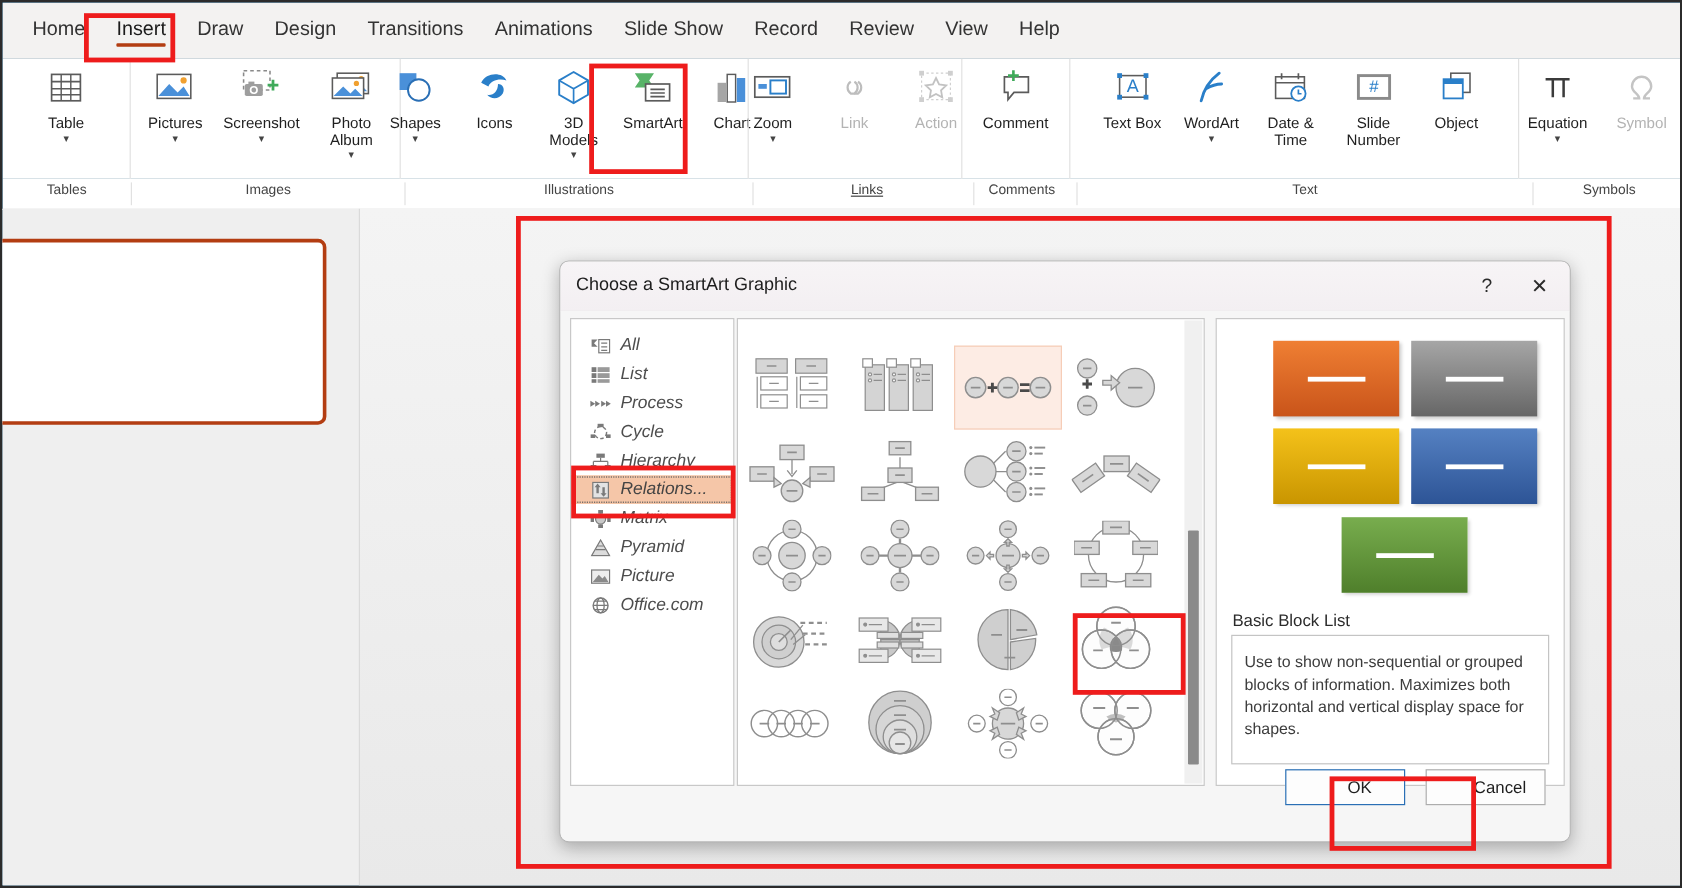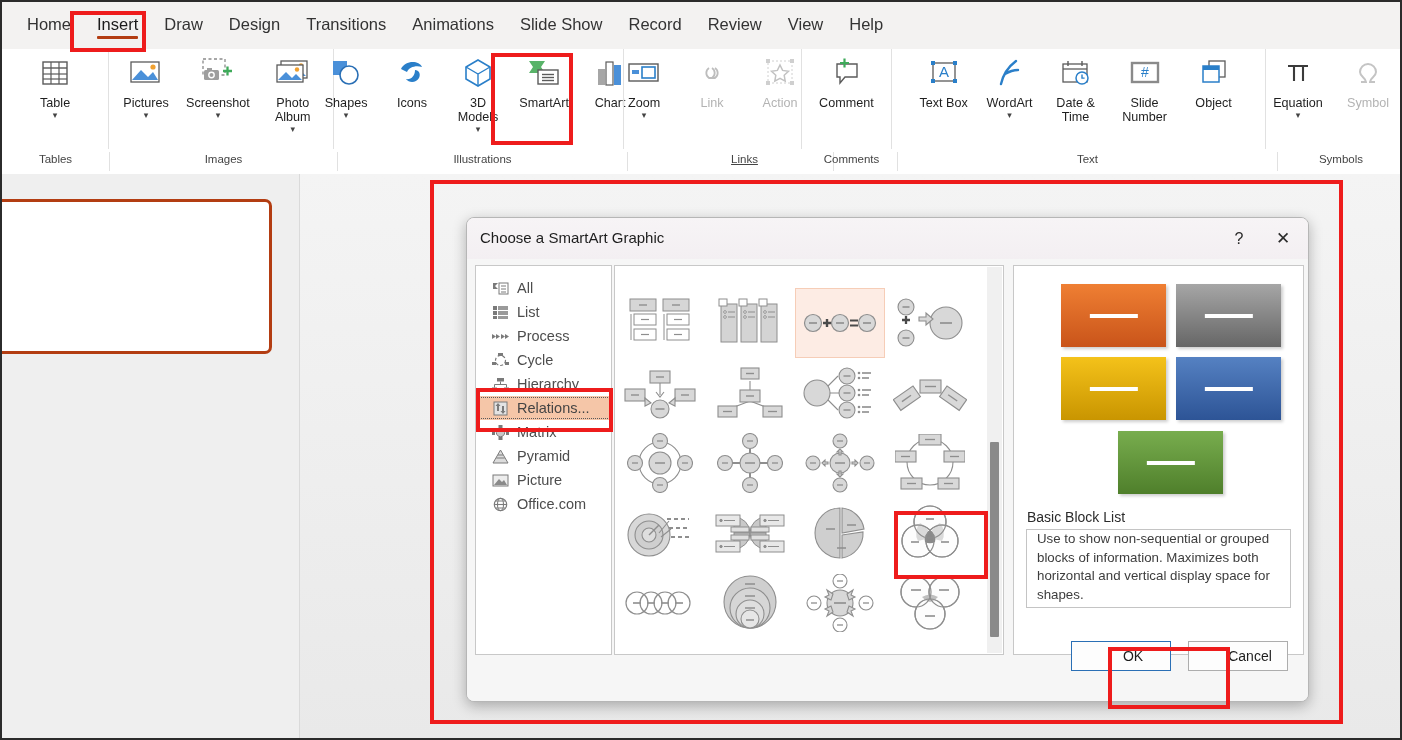--- a/index.html
+++ b/index.html
@@ -131,20 +131,21 @@
   
   #catlist{
     position:absolute;left:8px;top:6px;width:137px;height:390px;
     background:#fff;border:1px solid #c8c8c8;box-sizing:border-box;
     padding-top:10px;
   }
   .cat{
     height:24px;display:flex;align-items:center;
     padding-left:13px;font-size:14.5px;color:#4d4d4d;cursor:default;
     box-sizing:border-box;
+    font-style:italic;
   }
   .cat .cicon{width:22px;height:18px;display:flex;align-items:center;justify-content:center;margin-right:6px;}
   .cat.selected{
     background:#f5c6a8;color:#444;
     outline:1px dotted #5a5a5a;outline-offset:-2px;
   }
 
   
   #gallery{
     position:absolute;left:147px;top:6px;width:390px;height:390px;
@@ -177,23 +178,23 @@
   #pvart{position:absolute;left:14px;top:18px;right:14px;height:215px;}
   .blk{position:absolute;box-shadow:2px 2px 3px rgba(0,0,0,.2);}
   .blk .dash{
     position:absolute;left:50%;top:50%;transform:translate(-50%,-50%);
     width:46%;height:4px;background:#fff;
   }
   #pv-name{
     position:absolute;left:13px;top:243px;font-size:14px;font-weight:normal;color:#2b2b2b;
   }
   #pv-desc{
-    position:absolute;left:12px;top:263px;right:12px;height:79px;
+    position:absolute;left:12px;top:263px;right:12px;height:108px;
     border:1px solid #c4c4c4;box-sizing:border-box;
-    padding:0 10px;font-size:13.3px;line-height:18.5px;color:#3d3d3d;
+    padding:13px 10px;font-size:13.3px;line-height:18.5px;color:#3d3d3d;
     background:#fff;
   }
 
   
   #dlg-footer{position:absolute;left:0;right:0;bottom:0;height:78px;}
   .fbtn{
     position:absolute;top:18px;width:100px;height:30px;
     background:#fdfdfd;border:1px solid #adadad;
     display:flex;align-items:center;justify-content:center;
     font-size:14px;color:#1e1e1e;cursor:default;box-sizing:border-box;padding-left:24px;
@@ -458,21 +459,21 @@
         </div>
         <span>Symbol</span>
       </div>
     </div>
   </div>
 
   <div id="grouplabels">
     <div class="glabel" style="left:0;width:108px;">Tables</div>
     <div class="glabel" style="left:108px;width:228px;">Images</div>
     <div class="glabel" style="left:336px;width:290px;">Illustrations</div>
-    <div class="glabel" style="left:654px;width:178px;text-decoration:underline;">Links</div>
+    <div class="glabel" style="left:632px;width:178px;text-decoration:underline;">Links</div>
     <div class="glabel" style="left:804px;width:92px;">Comments</div>
     <div class="glabel" style="left:896px;width:380px;">Text</div>
     <div class="glabel" style="left:1276px;width:126px;border-right:none;">Symbols</div>
   </div>
 
   <div id="workspace">
     <div id="thumbpane">
       <div id="slidethumb"></div>
     </div>
     <div id="slidecanvas">

